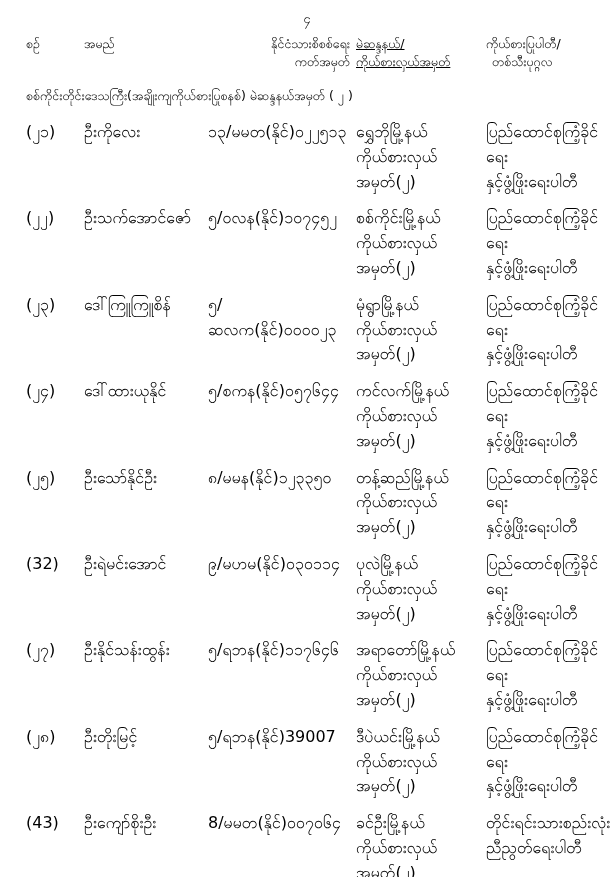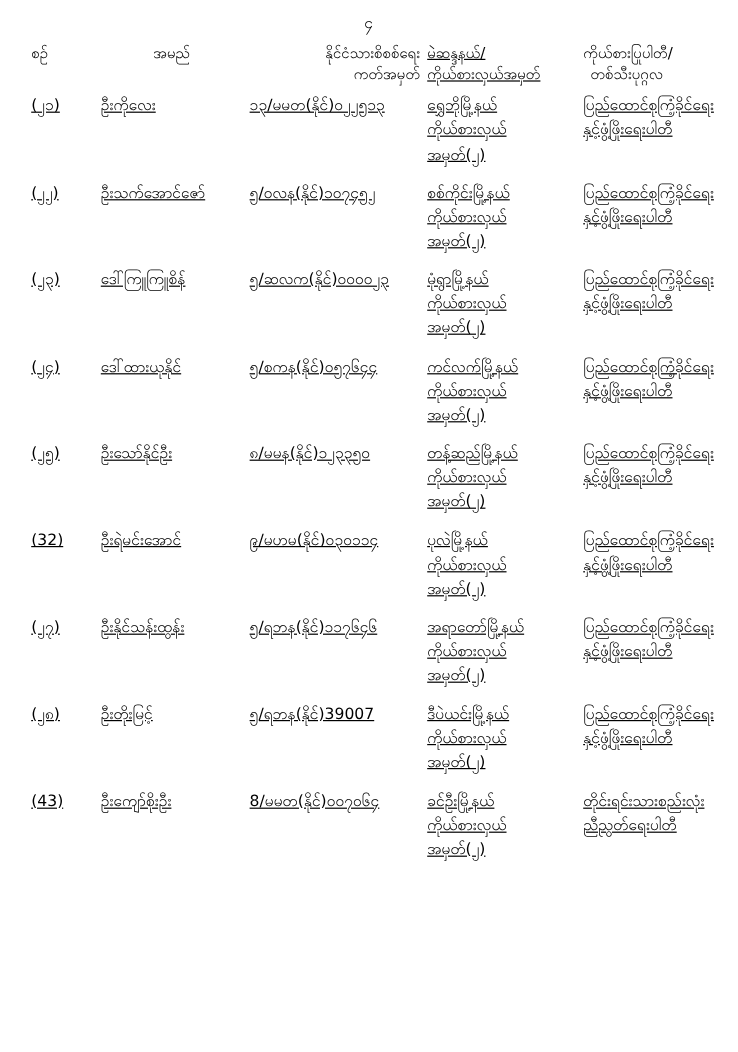--- a/index.html
+++ b/index.html
@@ -41,41 +41,40 @@
 
   th {
     font-weight: normal;
     font-size: 12.5px;
     line-height: 1.45;
     vertical-align: top;
     text-align: left;
     padding: 0 4px 2px 0;
   }
   th.h-no { text-align: left; padding-left: 2px; }
-  th.h-name { text-align: center; padding-left: 8px; }
+  th.h-name { text-align: left; padding-left: 8px; }
   th.h-nrc { text-align: right; padding-left: 2px; }
   th.h-const { text-align: left; padding-left: 2px; text-decoration: underline; }
   th.h-party { text-align: left; padding-left: 4px; }
 
   .hdr-line2 { display: block; padding-left: 16px; }
   .hdr-line2.nrc2 { padding-left: 22px; }
   .hdr-line2.const2 { padding-left: 0px; }
   .hdr-line2.party2 { padding-left: 6px; }
 
   .section-title {
     font-size: 12.5px;
     line-height: 1.5;
     padding: 14px 0 8px 2px;
   }
   td {
-    font-size: 13px;
+    font-size: 16px;
     line-height: 1.55;
     vertical-align: top;
     padding: 6px 4px 6px 0;
-    text-decoration: underline;
   }
   td.c-no { padding-left: 2px; white-space: nowrap; }
   td.c-name { padding-left: 8px; }
   td.c-nrc { padding-left: 2px; }
   td.c-const { padding-left: 2px; margin-left: 28px; }
   td.c-party { padding-left: 4px; }
 
   .cellline { display: block; }
 </style>
 </head>
@@ -106,20 +105,21 @@
           <span class="hdr-line2 const2">ကိုယ်စားလှယ်အမှတ်</span>
         </th>
         <th class="h-party">
           <span>ကိုယ်စားပြုပါတီ/</span>
           <span class="hdr-line2 party2">တစ်သီးပုဂ္ဂလ</span>
         </th>
       </tr>
     </thead>
   </table>
 
+  <div class="section-title">စစ်ကိုင်းတိုင်းဒေသကြီး(အချိုးကျကိုယ်စားပြုစနစ်) မဲဆန္ဒနယ်အမှတ် ( ၂ )</div>
 
   <table class="doc-table">
     <colgroup>
       <col class="c-no">
       <col class="c-name">
       <col class="c-nrc">
       <col class="c-const">
       <col class="c-party">
     </colgroup>
     <tbody>

